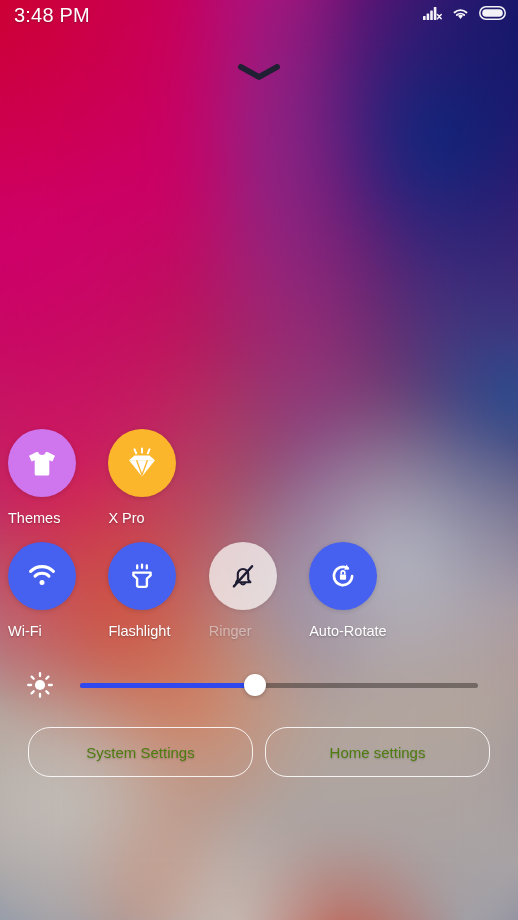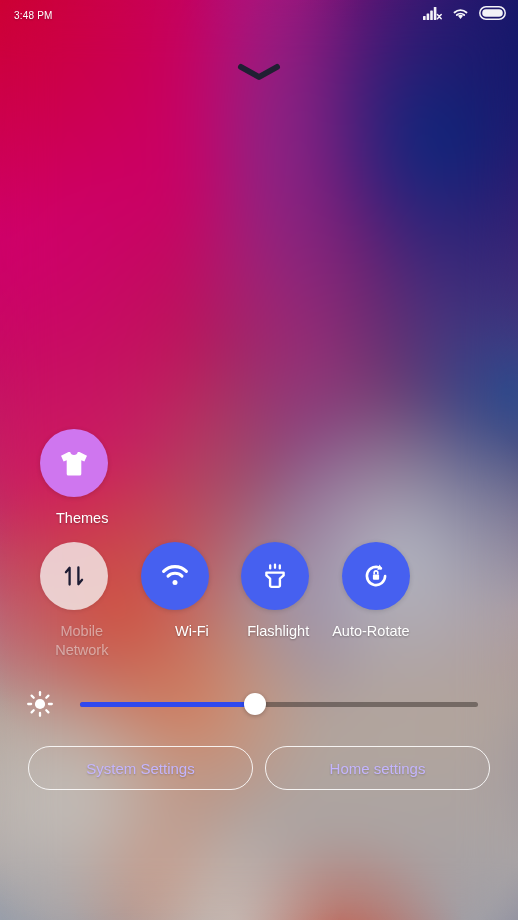--- a/index.html
+++ b/index.html
@@ -95,21 +95,21 @@
   }
 
   
   .status-bar {
     position: absolute; top: 0; left: 0; right: 0; height: 30px;
     display: flex; align-items: center; justify-content: space-between;
     padding: 0 12px 0 14px;
     z-index: 10;
   }
   .status-clock {
-    color: #fff; font-size: 10px; letter-spacing: .2px;
+    color: #fff; font-size: 20px; letter-spacing: .2px;
     text-shadow: 0 1px 2px rgba(0,0,0,.28);
   }
   .status-icons { display: flex; align-items: center; gap: 9px; }
 
   
   .drag-handle {
     position: absolute; top: 62px; left: 0; right: 0;
     display: flex; justify-content: center; z-index: 10;
   }
 
@@ -122,21 +122,21 @@
 
   .grid {
     display: grid;
     grid-template-columns: repeat(5, 1fr);
     padding: 0 8px;
   }
   .grid-row-1 { margin-top: 14px; }
   .grid-row-2 { margin-top: 14px; }
 
   .tile {
-    display: flex; flex-direction: column; align-items: flex-end;
+    display: flex; flex-direction: column; align-items: flex-start;
     cursor: pointer; user-select: none;
   }
   .tile-icon {
     width: 68px; height: 68px; border-radius: 50%;
     display: flex; align-items: center; justify-content: center;
     box-shadow: 0 1px 5px rgba(0,0,0,.14);
   }
   .tile-icon.off {
     background: rgba(244,238,236,.80);
     box-shadow: 0 1px 4px rgba(0,0,0,.10);
@@ -181,25 +181,25 @@
     box-shadow: 0 1px 4px rgba(0,0,0,.26);
   }
 
   
   .bottom-buttons {
     display: flex; gap: 12px;
     padding: 0 28px;
     margin-top: 28px; margin-bottom: 44px;
   }
   .pill-button {
-    flex: 1; height: 44px; border-radius: 22px;
+    flex: 1; height: 50px; border-radius: 22px;
     border: 1px solid rgba(255,255,255,.88);
     background: transparent;
     display: flex; align-items: center; justify-content: center;
-    color: #c4b5fd; font-size: 15px;
+    color: #4d7c0f; font-size: 15px;
     font-family: "Liberation Sans", sans-serif;
     cursor: pointer;
     text-shadow: 0 1px 2px rgba(0,0,0,.22);
   }
 </style>
 </head>
 <body>
 
 <div id="screen">
 
@@ -264,34 +264,36 @@
             <path d="M11.5 6 H13.2 a3.9 3.9 0 0 0 7.6 0 H22.5 L30 9.7 L27.4 15.6 L24.3 14.2 V28
                      a1.6 1.6 0 0 1 -1.6 1.6 H11.3 A1.6 1.6 0 0 1 9.7 28 V14.2 L6.6 15.6 L4 9.7 Z" fill="#ffffff"></path>
           </svg>
         </div>
         <div class="tile-label">Themes</div>
       </div>
 
 
 
 
+      <div class="tile">
+        <div class="tile-icon" style="background:#fcb62c">
+          <svg width="34" height="34" viewBox="0 0 34 34">
+            <path d="M4 14.2 H30 L17 30.4 Z" fill="#ffffff"></path>
+            <path d="M9.6 9.6 H24.4 L30 14.2 H4 Z" fill="#ffffff"></path>
+            <path d="M11.6 14.2 L17 29 L22.4 14.2" fill="none" stroke="#fcb62c" stroke-width="1.3"></path>
+            <path d="M11.2 7.3 L9.5 3.4 M17 6.4 L17 2.4 M22.8 7.3 L24.5 3.4" stroke="#ffffff" stroke-width="2" stroke-linecap="round"></path>
+          </svg>
+        </div>
+        <div class="tile-label">X Pro</div>
+      </div>
 
     </div>
 
     <div class="grid grid-row-2">
 
-      <div class="tile">
-        <div class="tile-icon off">
-          <svg width="30" height="30" viewBox="0 0 30 30">
-            <path d="M10.6 23.6 V6.8 M10.6 6.8 L6.9 11.2" stroke="#1d1c33" stroke-width="2.3" fill="none" stroke-linecap="round" stroke-linejoin="round"></path>
-            <path d="M19.4 6.4 V23.2 M19.4 23.2 L23.1 18.8" stroke="#1d1c33" stroke-width="2.3" fill="none" stroke-linecap="round" stroke-linejoin="round"></path>
-          </svg>
-        </div>
-        <div class="tile-label dim">Mobile<br>Network</div>
-      </div>
 
       <div class="tile">
         <div class="tile-icon" style="background:#4660f0">
           <svg width="34" height="34" viewBox="0 0 34 34">
             <circle cx="17" cy="23.6" r="2.5" fill="#ffffff"></circle>
             <path d="M5.6 12.4 A16 16 0 0 1 28.4 12.4" stroke="#ffffff" stroke-width="3.1" fill="none" stroke-linecap="round"></path>
             <path d="M10 17.1 A10 10 0 0 1 24 17.1" stroke="#ffffff" stroke-width="3" fill="none" stroke-linecap="round"></path>
           </svg>
         </div>
         <div class="tile-label">Wi-Fi</div>
@@ -301,20 +303,30 @@
         <div class="tile-icon" style="background:#4660f0">
           <svg width="32" height="32" viewBox="0 0 32 32">
             <path d="M7.4 12.6 H24.6 V15.4 L20.9 18.6 V25.4 a1.5 1.5 0 0 1 -1.5 1.5 H12.6
                      a1.5 1.5 0 0 1 -1.5 -1.5 V18.6 L7.4 15.4 Z" fill="none" stroke="#ffffff" stroke-width="2.4" stroke-linejoin="round"></path>
             <path d="M11.2 8.4 V5.4 M16 7.8 V4.6 M20.8 8.4 V5.4" stroke="#ffffff" stroke-width="2.3" stroke-linecap="round"></path>
           </svg>
         </div>
         <div class="tile-label">Flashlight</div>
       </div>
 
+      <div class="tile">
+        <div class="tile-icon off">
+          <svg width="30" height="30" viewBox="0 0 30 30">
+            <path d="M8.1 21.2 H22.4 L20.2 18.6 V13.2 a5.2 5.2 0 0 0 -10.4 0 v5.4 Z" fill="none" stroke="#1d1c33" stroke-width="2.1" stroke-linejoin="round"></path>
+            <path d="M12.8 21.8 a2.3 2.3 0 0 0 4.4 0" fill="none" stroke="#1d1c33" stroke-width="2.1" stroke-linecap="round"></path>
+            <path d="M5.9 25.4 L24.1 5.2" stroke="#1d1c33" stroke-width="2.4" stroke-linecap="round"></path>
+          </svg>
+        </div>
+        <div class="tile-label dim">Ringer</div>
+      </div>
 
       <div class="tile">
         <div class="tile-icon" style="background:#4660f0">
           <svg width="32" height="32" viewBox="0 0 32 32">
             <path d="M25.1 16 a9.1 9.1 0 1 1 -4.2 -7.7" fill="none" stroke="#ffffff" stroke-width="2.6" stroke-linecap="round"></path>
             <path d="M19.6 4.4 L22.2 9.1 L17.3 10.1 Z" fill="#ffffff"></path>
             <rect x="12.9" y="14.4" width="6.2" height="5.4" rx="1" fill="#ffffff"></rect>
             <path d="M14.2 14.4 v-1.7 a1.8 1.8 0 0 1 3.6 0 v1.7" fill="none" stroke="#ffffff" stroke-width="1.7"></path>
           </svg>
         </div>

